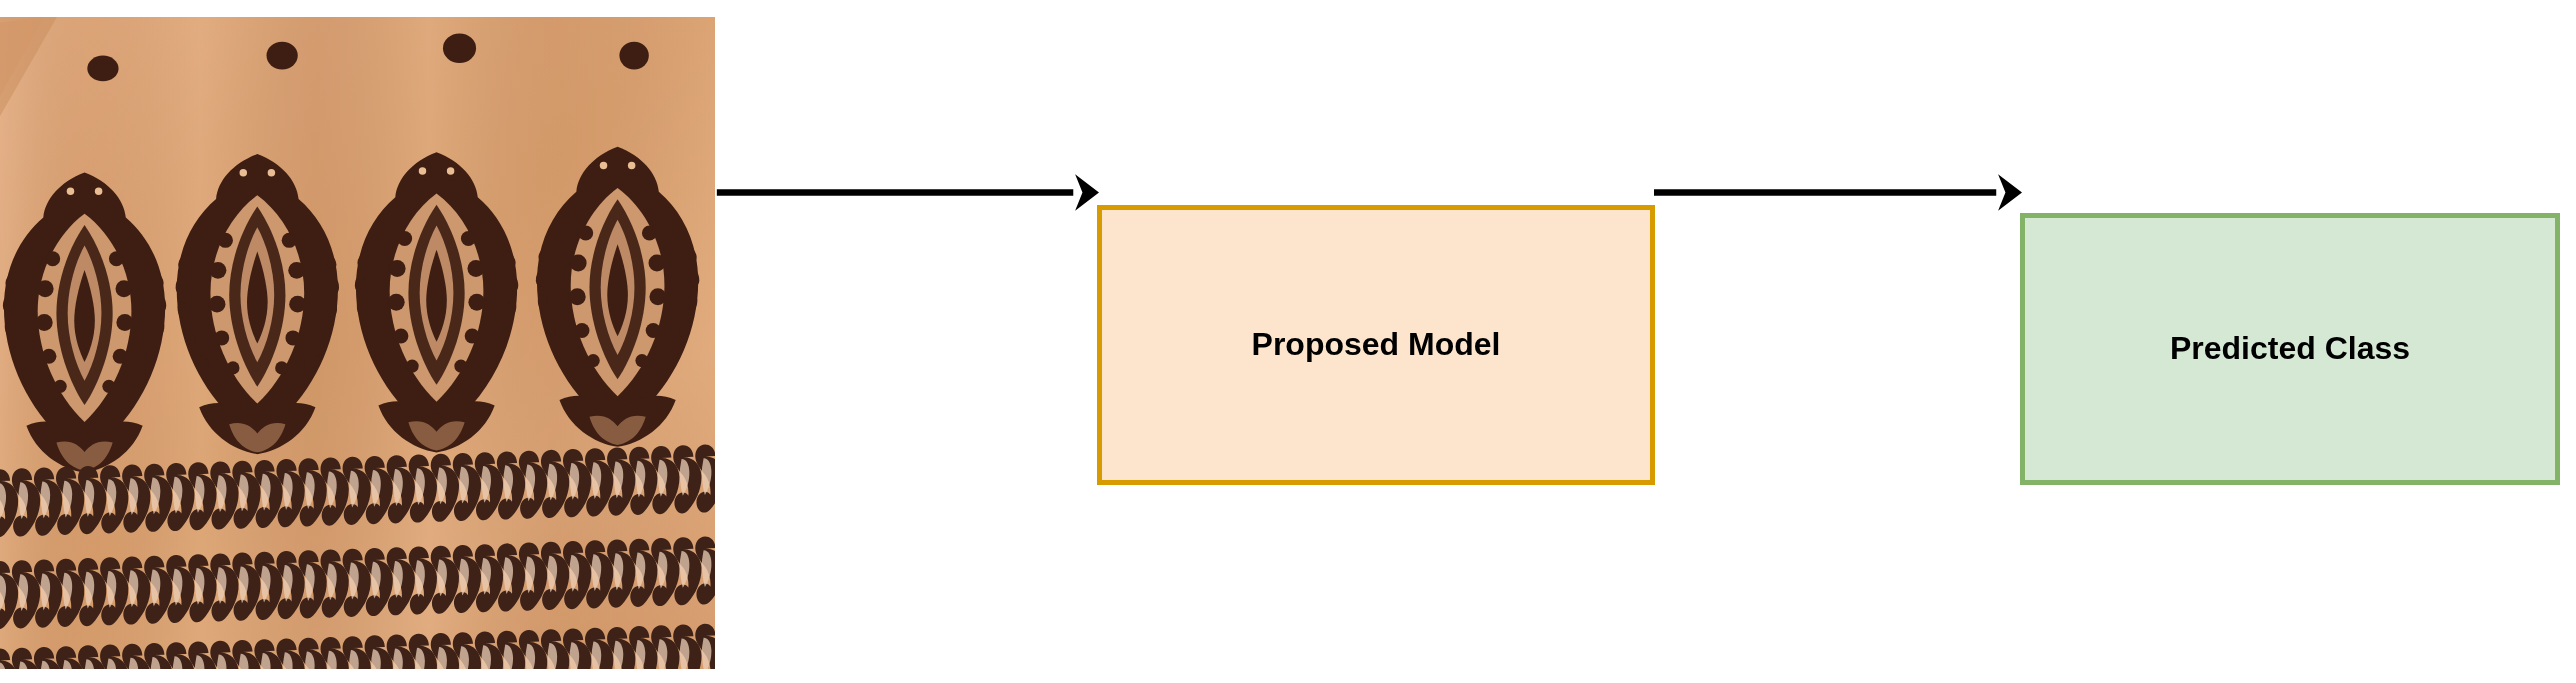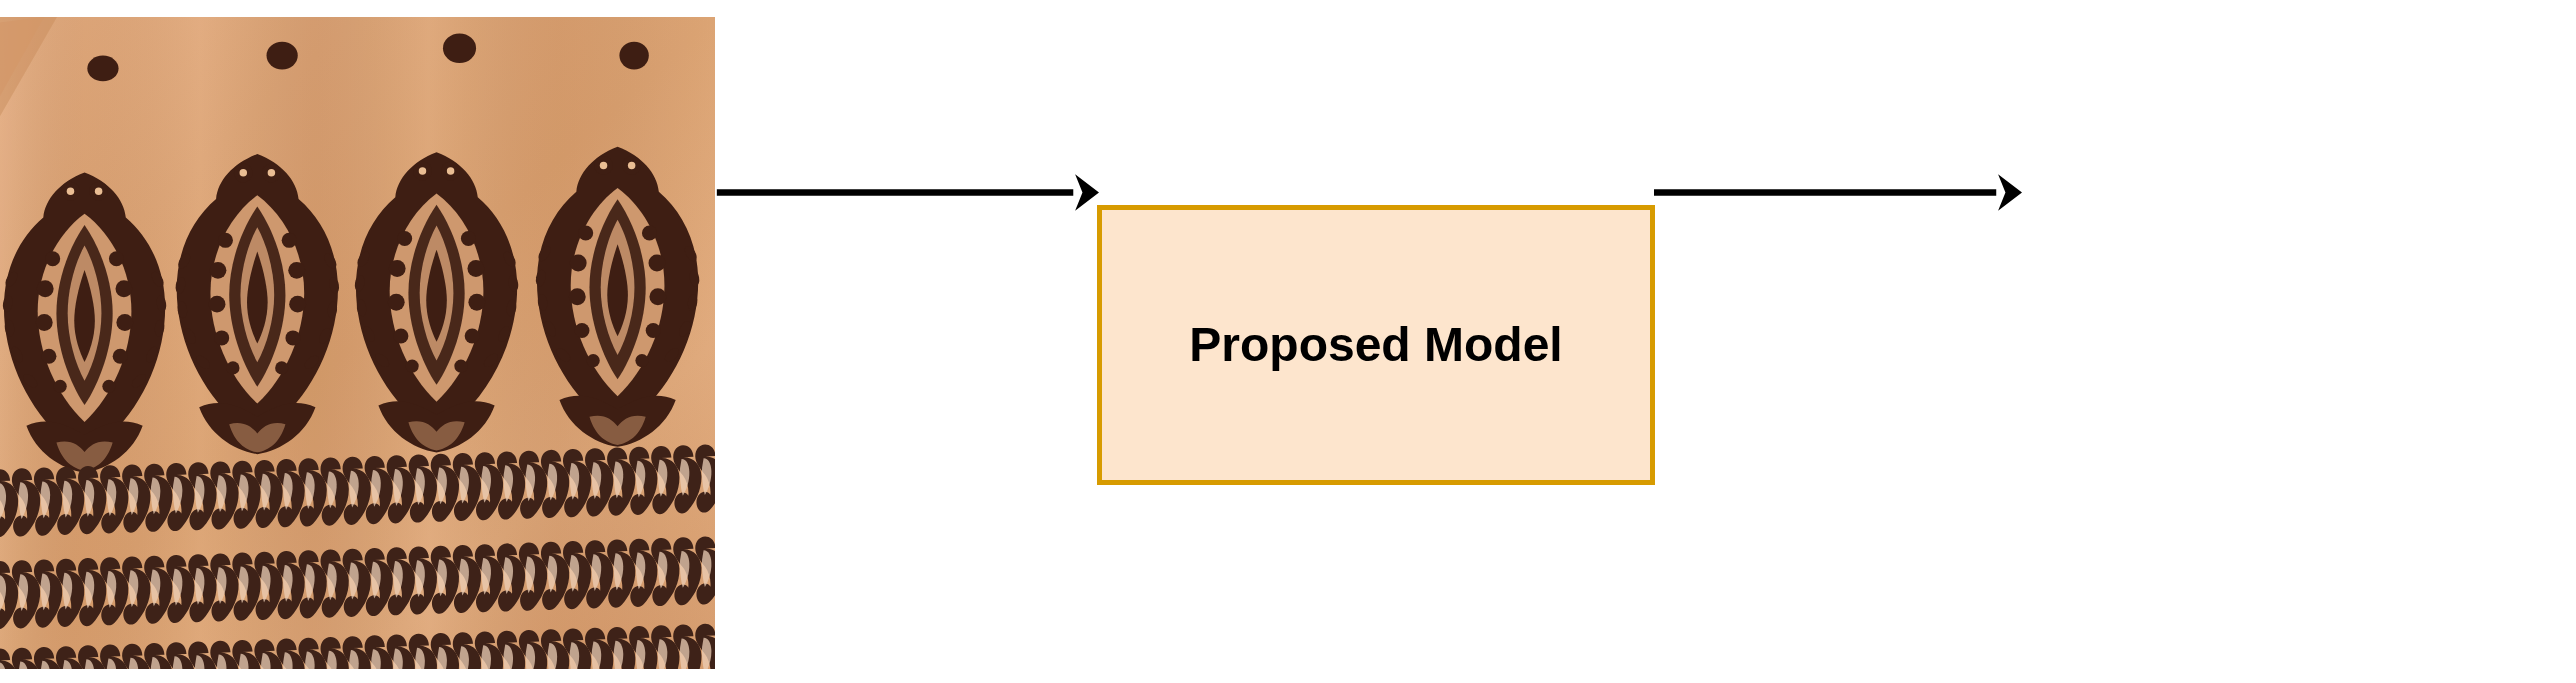--- a/index.html
+++ b/index.html
@@ -34,21 +34,21 @@
   .flow-box {
     position: absolute;
     box-sizing: border-box;
     display: flex;
     align-items: center;
     justify-content: center;
     text-align: center;
   }
   .flow-box .box-label {
     font-weight: bold;
-    font-size: 48px;
+    font-size: 32px;
     color: #000000;
     letter-spacing: 0px;
     line-height: 1.05;
     white-space: nowrap;
   }
 
   #box-proposed-model {
     left: 1097px;
     top: 205px;
     width: 558px;
@@ -336,15 +336,18 @@
     <span class="box-label">Proposed Model</span>
   </div>
 
   <div class="arrow" id="arrow-model-to-class">
     <svg viewBox="0 0 400 60" preserveAspectRatio="none" xmlns="http://www.w3.org/2000/svg">
       <line x1="0" y1="30" x2="372" y2="30" stroke="#000000" stroke-width="7"></line>
       <path d="M374,10 L400,30 L374,50 L382,30 Z" fill="#000000"></path>
     </svg>
   </div>
 
+  <div class="flow-box" id="box-predicted-class">
+    <span class="box-label">Predicted Class</span>
+  </div>
 
 </div>
 
 
 </body></html>

